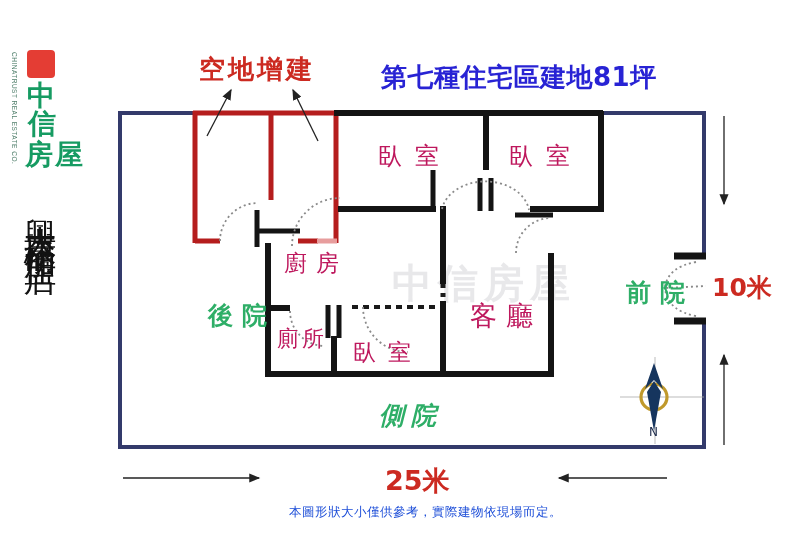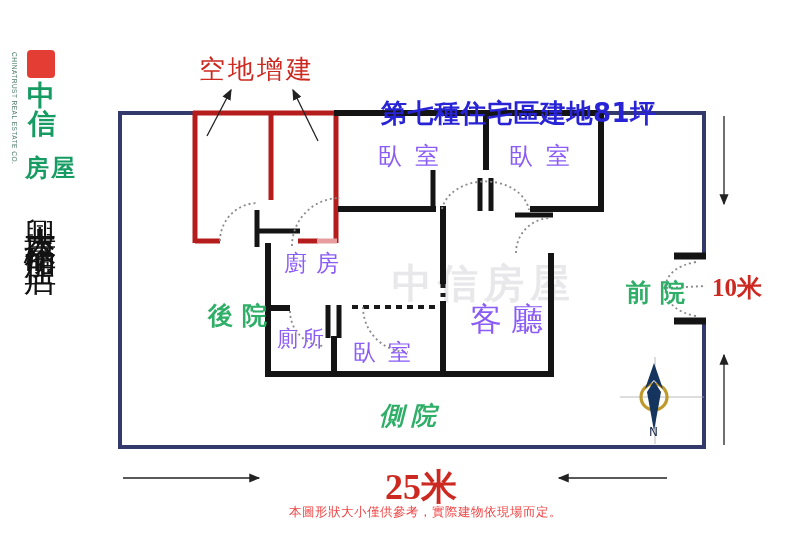--- a/index.html
+++ b/index.html
@@ -24,32 +24,32 @@
     transform:rotate(90deg);transform-origin:0 0;
     font-family:"Liberation Sans",sans-serif;
   }
   .store-name{
     position:absolute;left:17px;top:192px;
     writing-mode:vertical-rl;text-orientation:upright;
     font-family:"Liberation Serif","DejaVu Serif",serif;
     font-size:33px;letter-spacing:7px;color:#121212;
   }
   
-  .note-red{left:199px;top:52px;font-size:26px;color:#cc2a21;letter-spacing:3px;font-weight:normal;}
-  .title-blue{left:381px;top:60px;font-size:26px;color:#2823d4;letter-spacing:0.5px;font-weight:bold;margin-top:36px;}
-  .room-label{color:#8b5cf6;}
+  .note-red{left:199px;top:52px;font-size:26px;color:#cc2a21;letter-spacing:3px;font-weight:bold;}
+  .title-blue{left:381px;top:60px;font-size:26px;color:#2823d4;letter-spacing:0.5px;font-weight:bold;}
+  .room-label{color:#be185d;}
   .yard-label{color:#2eae67;font-size:25px;font-weight:bold;}
-  .dim-label{color:#cc2a21;font-weight:bold;font-family:Liberation Serif, serif;}
+  .dim-label{color:#cc2a21;font-weight:bold;}
   .watermark{
     left:392px;top:256px;font-size:40px;font-weight:bold;
     color:rgba(110,110,125,0.16);letter-spacing:6px;
   }
   .compass-n{left:649px;top:425px;font-size:12px;color:#22304f;}
   .disclaimer{
-    left:289px;top:504px;font-size:12.5px;color:#ef4444;
+    left:289px;top:504px;font-size:12.5px;color:#1d4ed8;
     font-family:"Liberation Serif","DejaVu Serif",serif;letter-spacing:0.5px;
   }
   svg{position:absolute;left:0;top:0;}
 </style>
 </head>
 <body>
 
 <div class="abs watermark">中信房屋</div>
 
 <svg width="800" height="553" viewBox="0 0 800 553">
@@ -148,34 +148,34 @@
     <circle cx="41" cy="60.5" r="1.6" fill="#169b62"></circle>
     <circle cx="37.8" cy="66" r="1.6" fill="#169b62"></circle>
     <circle cx="44.2" cy="66" r="1.6" fill="#169b62"></circle>
   </g>
 </svg>
 
 <div class="logo-badge"></div>
 <div class="logo-en">CHINATRUST REAL ESTATE CO.</div>
 <div class="logo-cn abs" style="left:27px;top:77px;font-size:28px;">中</div>
 <div class="logo-cn abs" style="left:28px;top:105px;font-size:28px;">信</div>
-<div class="logo-cn abs" style="left:25px;top:152px;font-size:24px;letter-spacing:2px;">房屋</div>
+<div class="logo-cn abs" style="left:25px;top:136px;font-size:28px;letter-spacing:2px;">房屋</div>
 <div class="store-name">興大康橋加盟店</div>
 
 <div class="abs note-red">空地增建</div>
 <div class="abs title-blue">第七種住宅區建地81坪</div>
 
 <div class="abs room-label" style="left:378px;top:140px;font-size:24px;letter-spacing:13px;">臥室</div>
 <div class="abs room-label" style="left:509px;top:140px;font-size:24px;letter-spacing:13px;">臥室</div>
 <div class="abs room-label" style="left:284px;top:248px;font-size:23px;letter-spacing:9px;">廚房</div>
 <div class="abs room-label" style="left:277px;top:324px;font-size:22px;letter-spacing:3px;">廁所</div>
 <div class="abs room-label" style="left:353px;top:337px;font-size:23px;letter-spacing:12px;">臥室</div>
-<div class="abs room-label" style="left:470px;top:298px;font-size:32px;letter-spacing:9px;">客廳</div>
+<div class="abs room-label" style="left:470px;top:298px;font-size:27px;letter-spacing:9px;">客廳</div>
 
 <div class="abs yard-label" style="left:164px;top:299px;letter-spacing:9px;margin-left:44px;">後院</div>
 <div class="abs yard-label" style="left:626px;top:276px;letter-spacing:9px;">前院</div>
 <div class="abs yard-label" style="left:379px;top:399px;letter-spacing:7px;font-style:italic;">側院</div>
 
 <div class="abs dim-label" style="left:712px;top:271px;font-size:25px;">10米</div>
-<div class="abs dim-label" style="left:385px;top:463px;font-size:36px;">25米</div>
+<div class="abs dim-label" style="left:385px;top:463px;font-size:27px;">25米</div>
 
 <div class="abs compass-n">N</div>
 <div class="abs disclaimer">本圖形狀大小僅供參考，實際建物依現場而定。</div>
 
 </body></html>

